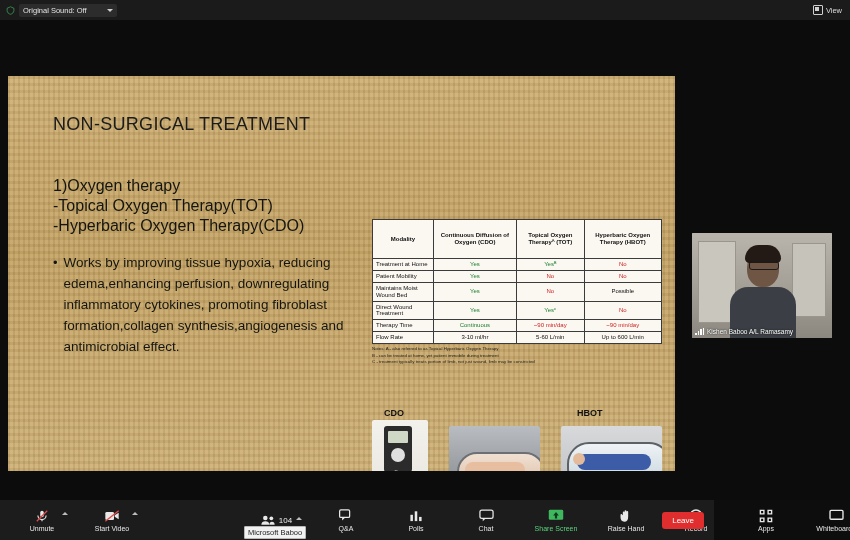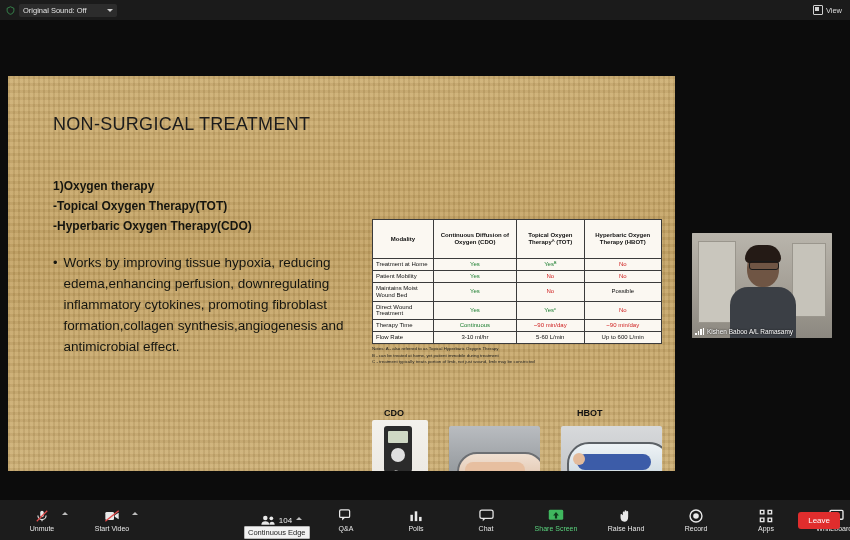--- a/index.html
+++ b/index.html
@@ -112,24 +112,23 @@
     font-weight: 400;
   }
   .slide-body {
     position: absolute;
     left: 45px;
     top: 100px;
     width: 310px;
     color: #15150f;
   }
   .body-line {
-    font-size: 12px;
+    font-size: 16px;
     line-height: 20px;
     white-space: nowrap;
-    font-weight: bold;
   }
   .bullet-block {
     margin-top: 16px;
     font-size: 13.5px;
     line-height: 21px;
     display: flex;
     gap: 6px;
   }
   .bullet-dot {
     font-size: 13px;
@@ -364,21 +363,21 @@
   }
   .bars i:nth-child(1){height:2px}
   .bars i:nth-child(2){height:4px}
   .bars i:nth-child(3){height:6px}
   .bars i:nth-child(4){height:7px}
 
   
   .toolbar {
     position: absolute;
     left: 0; bottom: 0;
-    width: 850px;
+    width: 714px;
     height: 40px;
     background: #1c1c1c;
     display: flex;
     align-items: center;
   }
   .tb-item {
     display: flex;
     flex-direction: column;
     align-items: center;
     justify-content: center;
@@ -699,17 +698,17 @@
       <div class="tb-item">
         <span class="tb-icon">
           <svg width="15" height="13" viewBox="0 0 22 18">
             <rect x="1.5" y="1.5" width="19" height="13" rx="1.5" fill="none" stroke="#e8e8e8" stroke-width="2"></rect>
           </svg>
         </span>
         <span>Whiteboards</span>
       </div>
     </div>
 
-    <div class="tooltip">Continuous Edge</div>
+    <div class="tooltip">Microsoft Baboo</div>
 
     <button class="leave-btn">Leave</button>
   </div>
 </div>
 
 </body></html>

